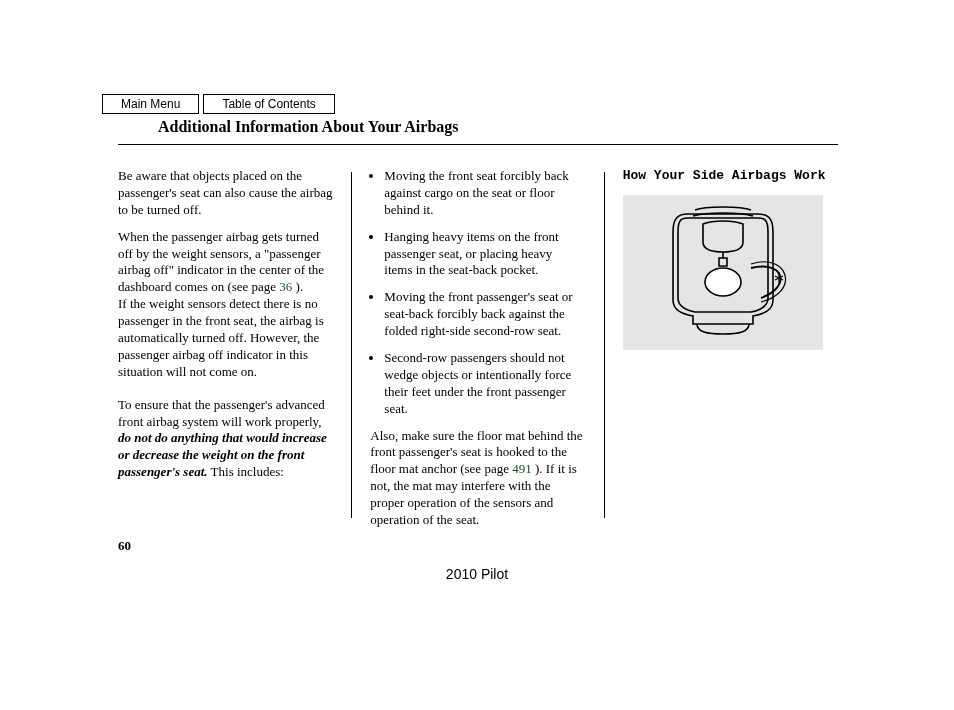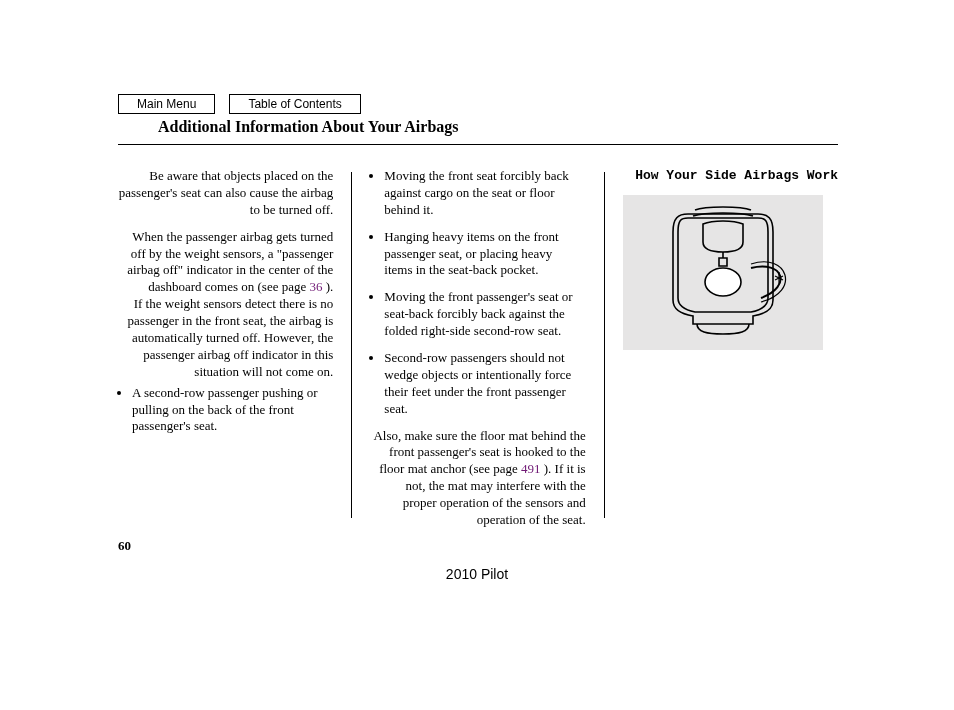--- a/index.html
+++ b/index.html
@@ -11,24 +11,24 @@
     width: 954px;
     height: 710px;
   }
   .page {
     position: relative;
     width: 954px;
     height: 710px;
   }
   .nav-buttons {
     position: absolute;
-    left: 118px;
+    left: 102px;
     top: 94px;
     display: flex;
-    gap: 14px;
+    gap: 4px;
   }
   .nav-btn {
     border: 1px solid #000;
     padding: 1px 18px;
     font-family: Arial, sans-serif;
     font-size: 12px;
     background: #fff;
     cursor: pointer;
     line-height: 16px;
   }
@@ -54,32 +54,32 @@
     top: 168px;
     width: 720px;
     display: flex;
     gap: 18px;
   }
   .col {
     width: 218px;
     font-size: 13px;
     line-height: 1.3;
   }
-  .col p { margin: 0 0 10px 0; text-align: right; }
+  .col p { margin: 0 0 10px 0; }
   .col ul { margin: 0 12px 10px 0; padding-left: 14px; }
   .col li { margin-bottom: 10px; }
   .sep {
     width: 1px;
     background: #000;
     align-self: stretch;
     margin-top: 4px;
     height: 346px;
   }
   .italic-bold { font-style: italic; font-weight: bold; }
-  .pagelink { color: #701a75; text-decoration: none; }
+  .pagelink { color: #14532d; text-decoration: none; }
   .col-heading { font-weight: bold; margin: 0 0 6px 0; font-family: Liberation Mono, monospace; }
   .illustration {
     width: 200px;
     height: 155px;
     background: #e6e5e5;
     display: flex;
     align-items: center;
     justify-content: center;
     margin-bottom: 10px;
   }
@@ -113,24 +113,24 @@
   <div class="heading">Additional Information About Your Airbags</div>
   <div class="heading-rule"></div>
 
   <div class="columns">
 
     <div class="col">
       <p>Be aware that objects placed on the passenger's seat can also cause the airbag to be turned off.</p>
       <p style="margin-bottom:0;">
         <span>When the passenger airbag gets turned off by the weight sensors, a "passenger airbag off" indicator in the center of the dashboard comes on (see page </span><a class="pagelink">36</a><span> ).</span>
       </p>
-      <p style="margin-bottom:4px;">If the weight sensors detect there is no passenger in the front seat, the airbag is automatically turned off. However, the passenger airbag off indicator in this situation will not come on.</p>
-      <ul>
-        <li>A second-row passenger pushing or pulling on the back of the front passenger's seat.</li>
-      </ul>
+      <p style="margin-bottom:16px;">If the weight sensors detect there is no passenger in the front seat, the airbag is automatically turned off. However, the passenger airbag off indicator in this situation will not come on.</p>
+      <p>
+        <span>To ensure that the passenger's advanced front airbag system will work properly, </span><span class="italic-bold">do not do anything that would increase or decrease the weight on the front passenger's seat.</span><span> This includes:</span>
+      </p>
     </div>
 
     <div class="sep"></div>
 
     <div class="col">
       <ul>
         <li>Moving the front seat forcibly back against cargo on the seat or floor behind it.</li>
         <li>Hanging heavy items on the front passenger seat, or placing heavy items in the seat-back pocket.</li>
         <li>Moving the front passenger's seat or seat-back forcibly back against the folded right-side second-row seat.</li>
         <li>Second-row passengers should not wedge objects or intentionally force their feet under the front passenger seat.</li>

